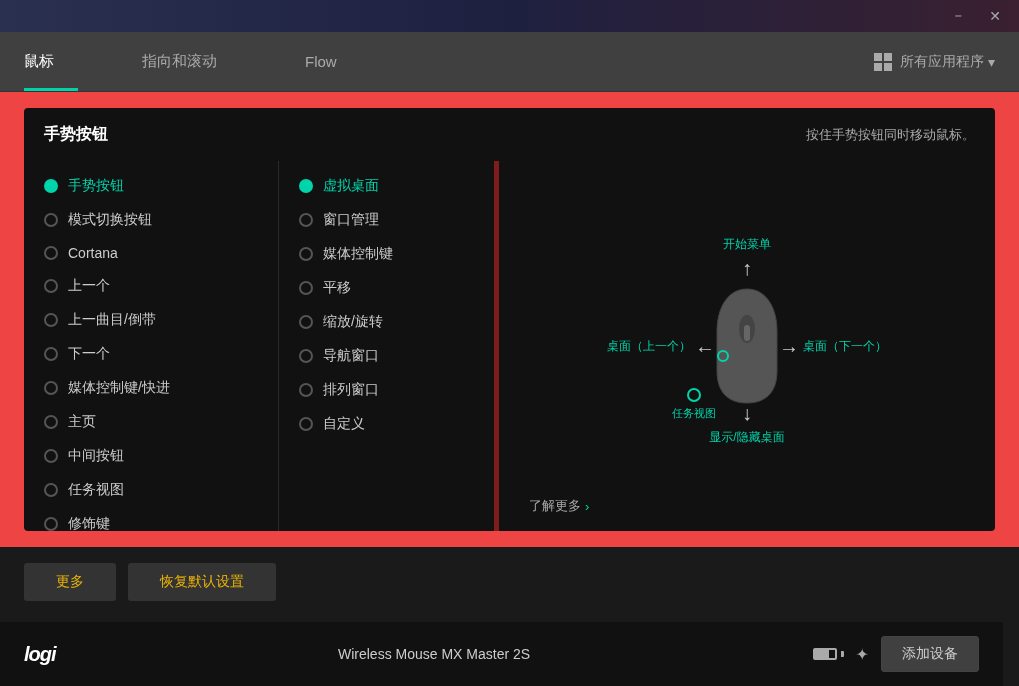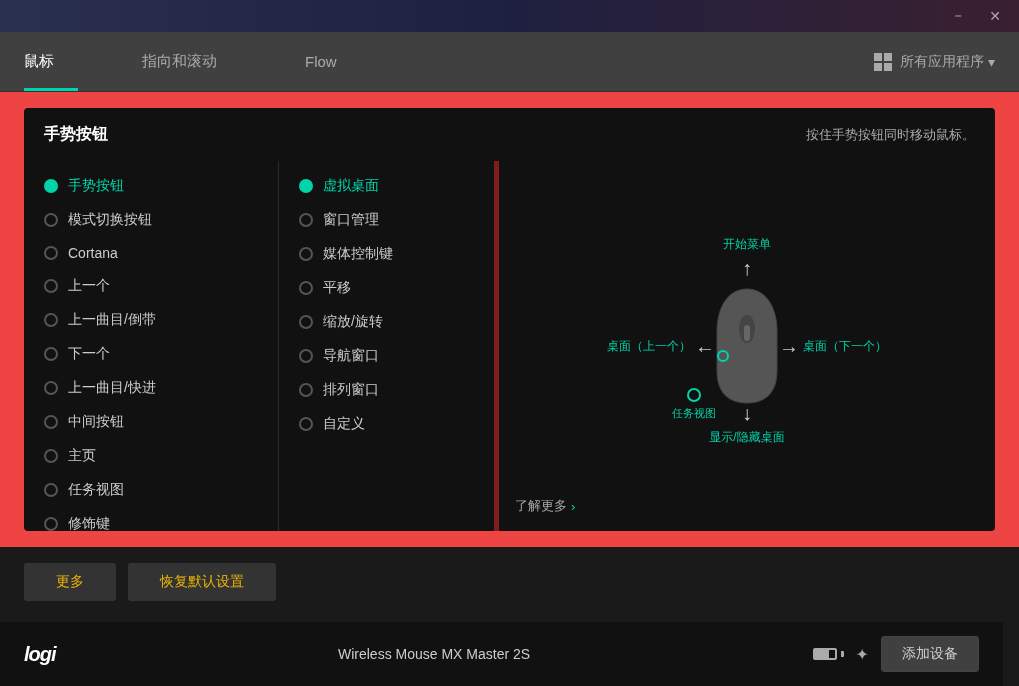--- a/index.html
+++ b/index.html
@@ -255,21 +255,21 @@
     }
     .task-view-label {
       color: #00d4aa;
       font-size: 11px;
       text-align: center;
     }
 
     .learn-more {
       position: absolute;
       bottom: 16px;
-      left: 16px;
+      left: 30px;
       color: #aaa;
       font-size: 13px;
       cursor: pointer;
       display: flex;
       align-items: center;
       gap: 4px;
     }
     .learn-more-arrow {
       color: #00d4aa;
     }
@@ -437,29 +437,29 @@
           <div class="list-item">
             <div class="radio-circle outline"></div>
             <span>上一曲目/倒带</span>
           </div>
           <div class="list-item">
             <div class="radio-circle outline"></div>
             <span>下一个</span>
           </div>
           <div class="list-item">
             <div class="radio-circle outline"></div>
-            <span>上一曲目/快进</span>
+            <span>媒体控制键/快进</span>
+          </div>
+          <div class="list-item">
+            <div class="radio-circle outline"></div>
+            <span>主页</span>
           </div>
           <div class="list-item">
             <div class="radio-circle outline"></div>
             <span>中间按钮</span>
-          </div>
-          <div class="list-item">
-            <div class="radio-circle outline"></div>
-            <span>主页</span>
           </div>
           <div class="list-item">
             <div class="radio-circle outline"></div>
             <span>任务视图</span>
           </div>
           <div class="list-item">
             <div class="radio-circle outline"></div>
             <span>修饰键</span>
           </div>
 

